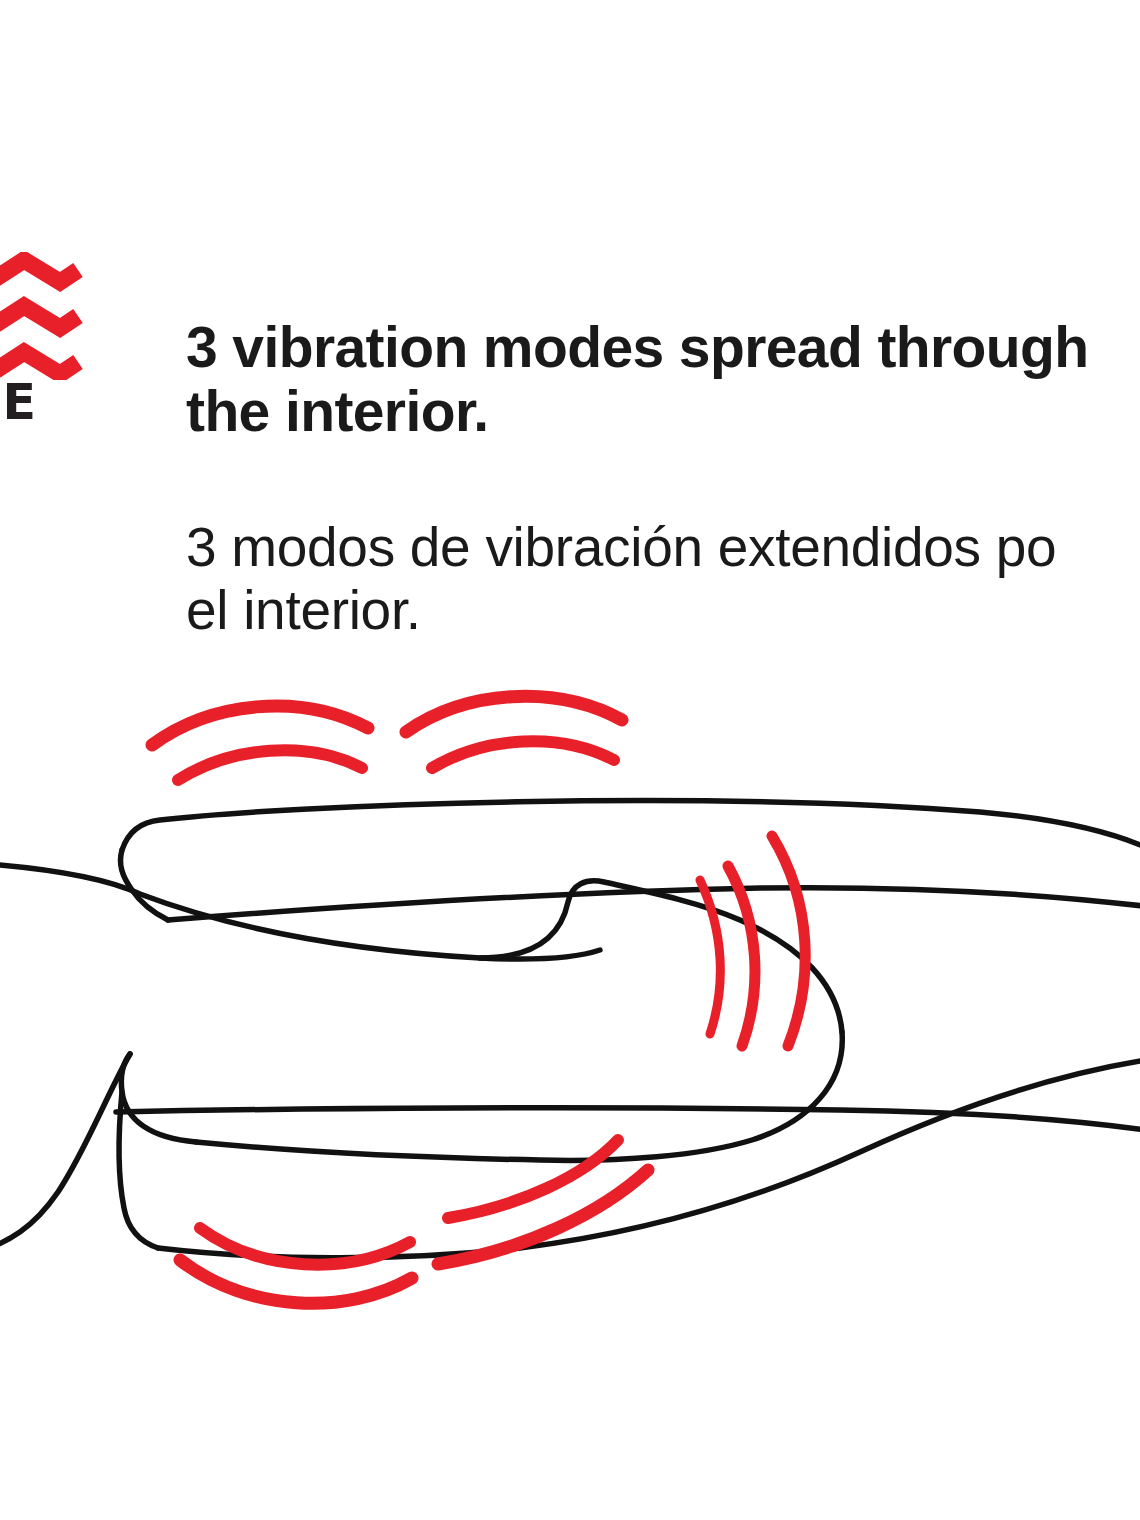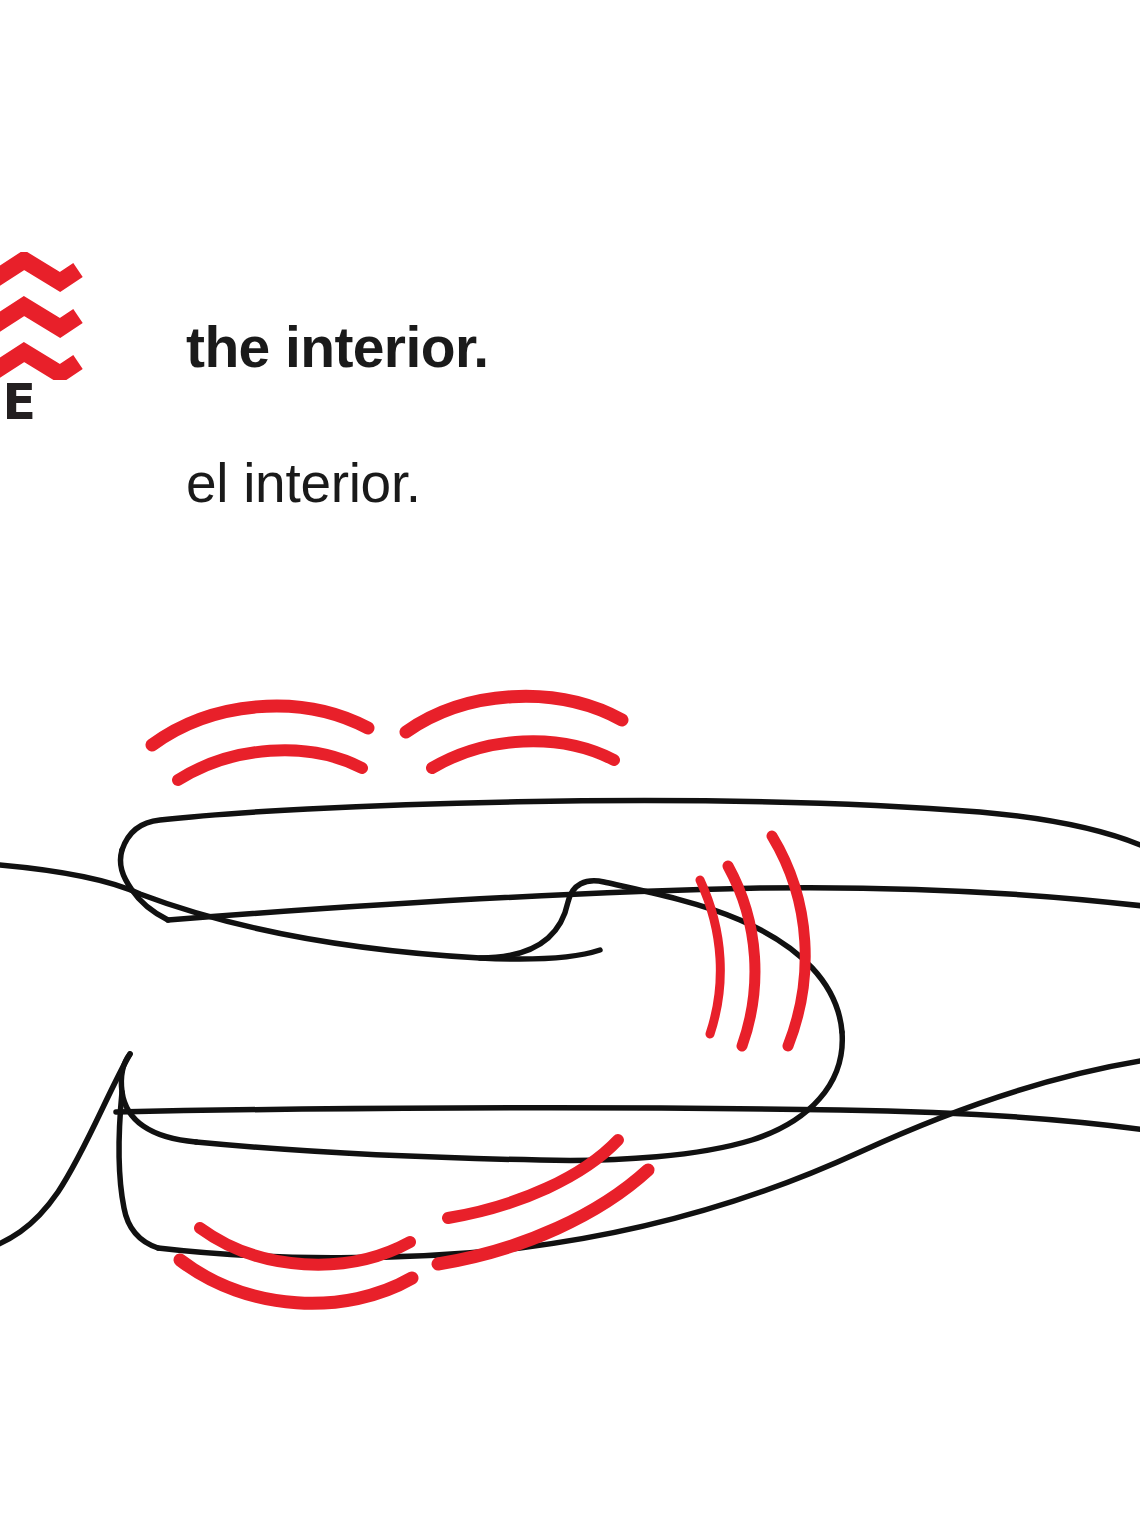--- a/index.html
+++ b/index.html
@@ -118,23 +118,23 @@
 
     <div id="brand-wordmark">
       <span class="brand-line" id="brand-line-1">ATE</span>
       <span class="brand-line" id="brand-line-2">ES</span>
     </div>
 
   </div>
 
   <div id="copy-block">
 
-    <h1 id="headline"><span class="line2">the interior.</span></h1>
-
-    <p id="subheadline"><span class="line2">el interior.</span></p>
+    <h1 id="headline"><span>3 vibration modes spread through</span><span class="line2">the interior.</span></h1>
+
+    <p id="subheadline"><span>3 modos de vibración extendidos po</span><span class="line2">el interior.</span></p>
 
   </div>
 
   <div id="illustration">
     <svg width="1140" height="740" viewBox="0 0 1140 740">
 
       <g fill="none" stroke="#111111" stroke-width="5.5" stroke-linecap="round" stroke-linejoin="round">
 
         <path d="M 122 210 C 128 192 140 182 160 180
                  C 300 164 700 150 980 172

